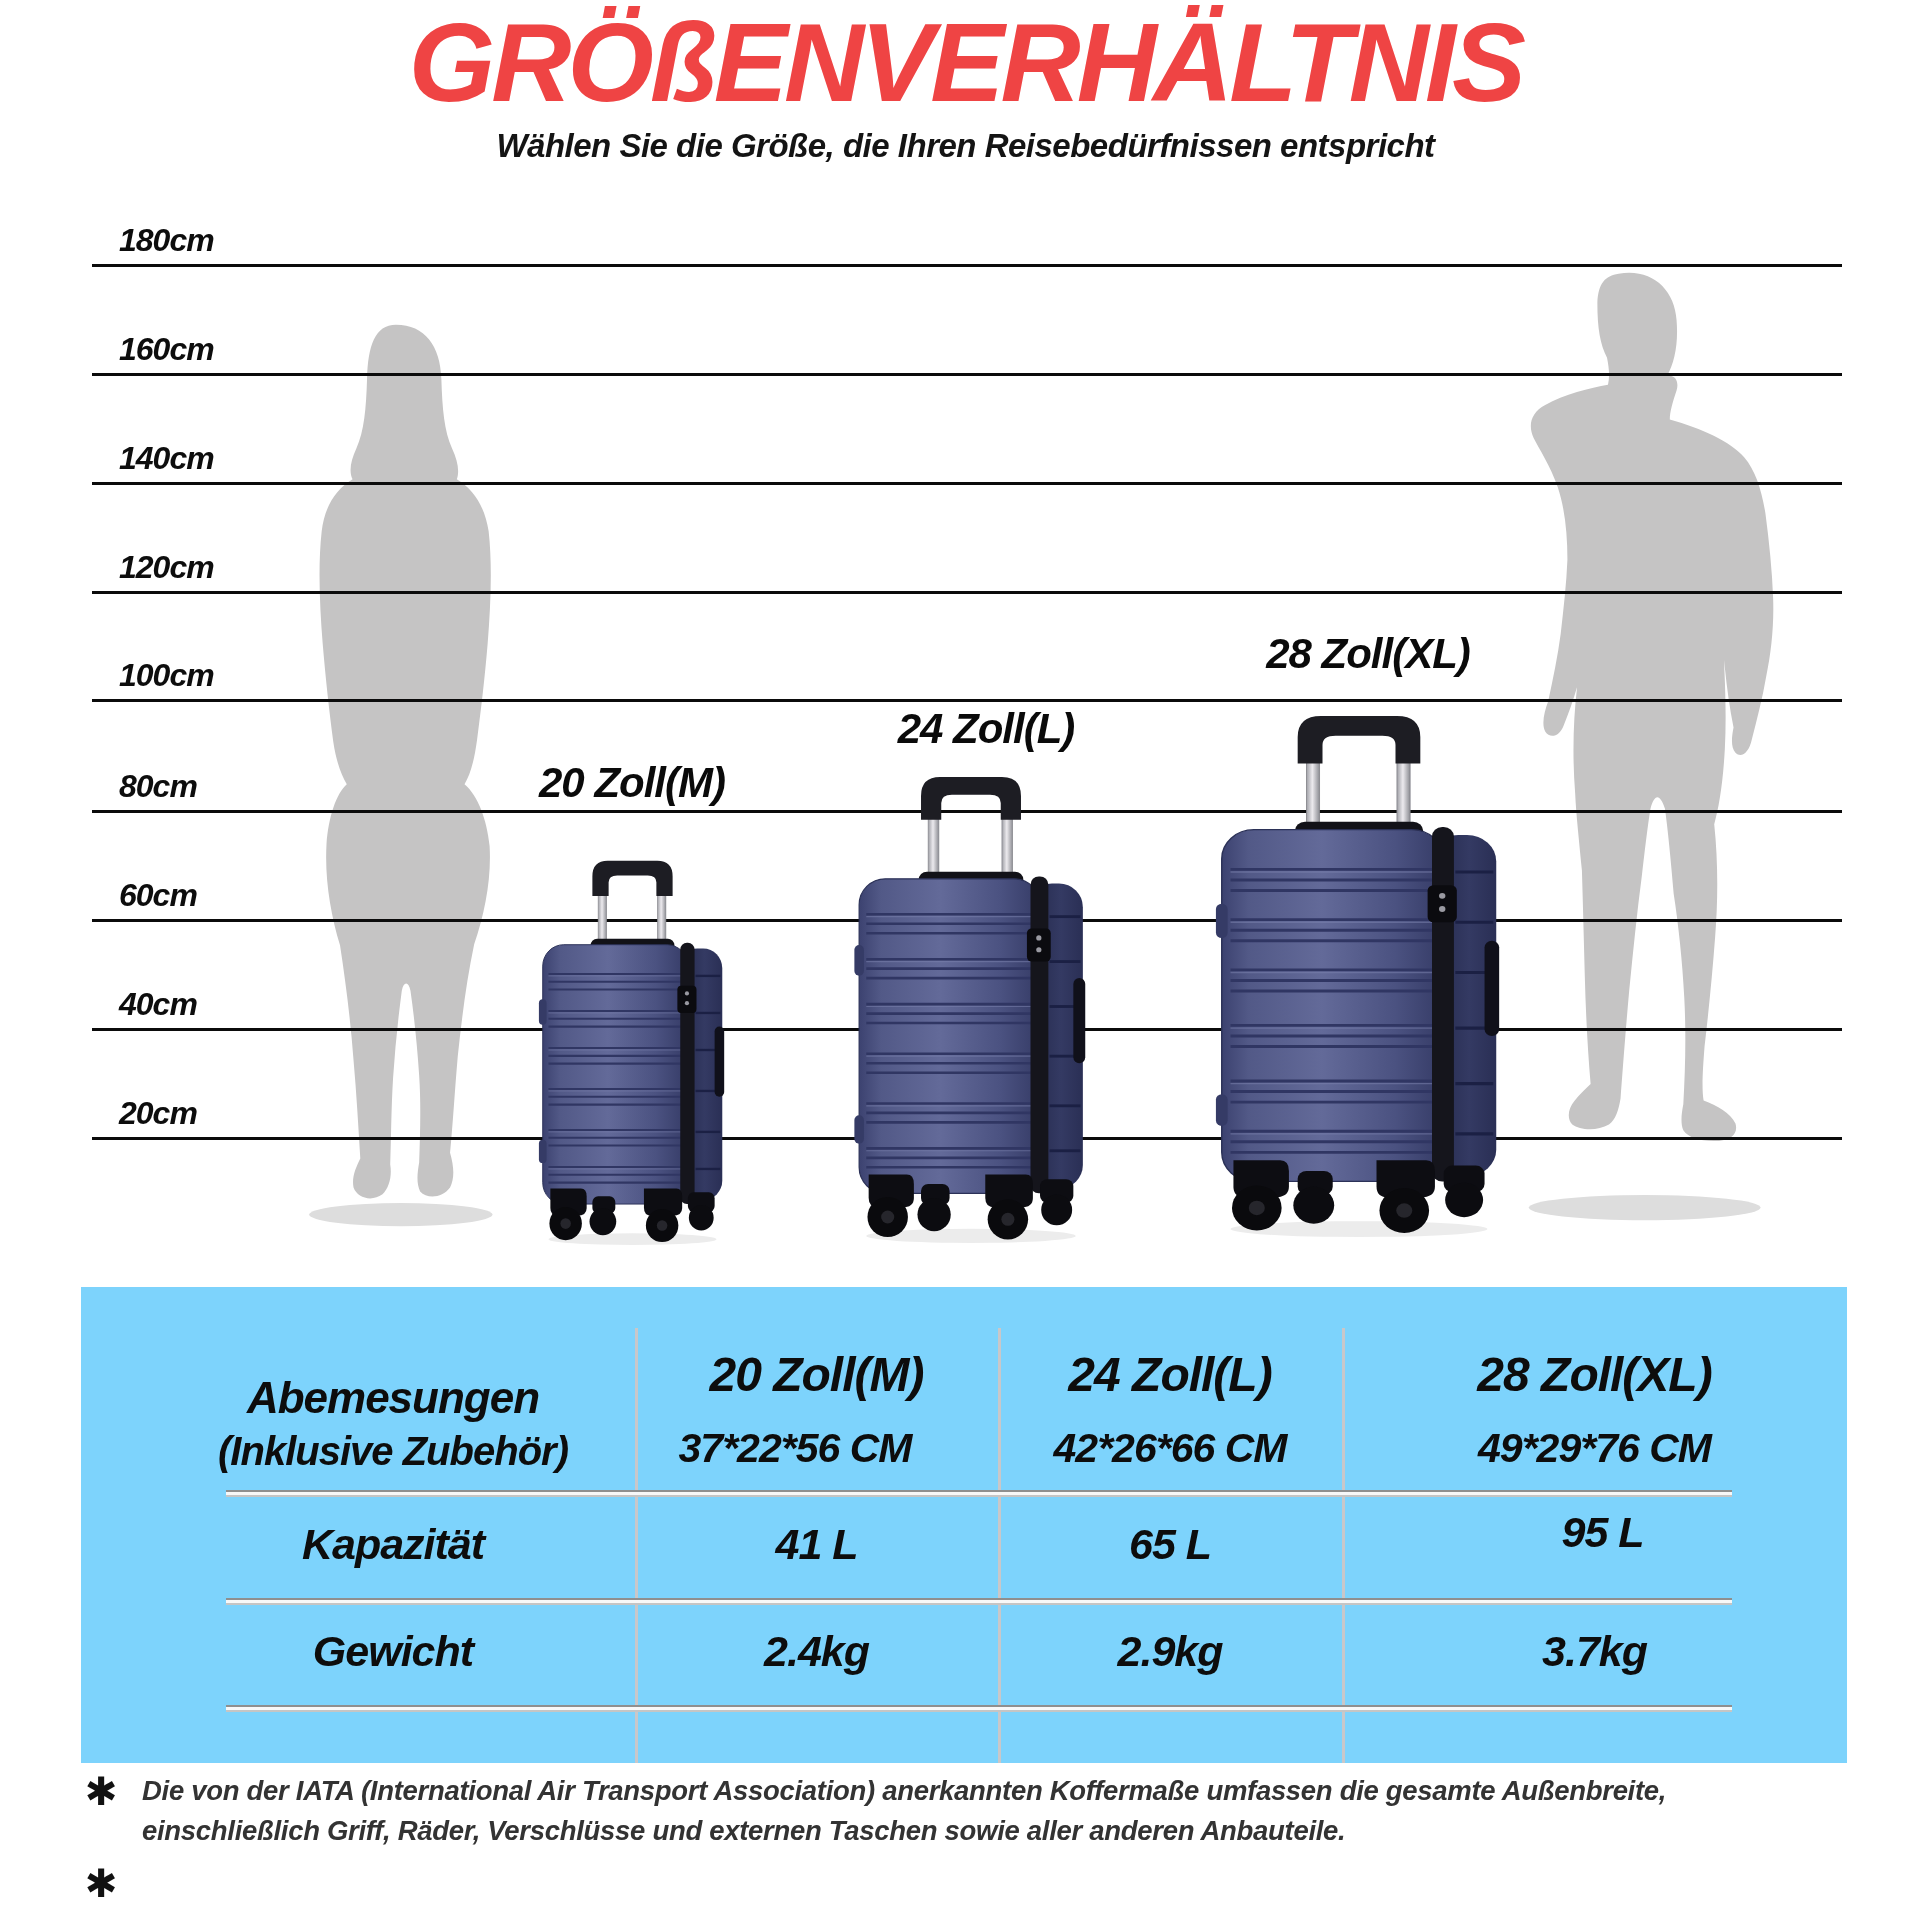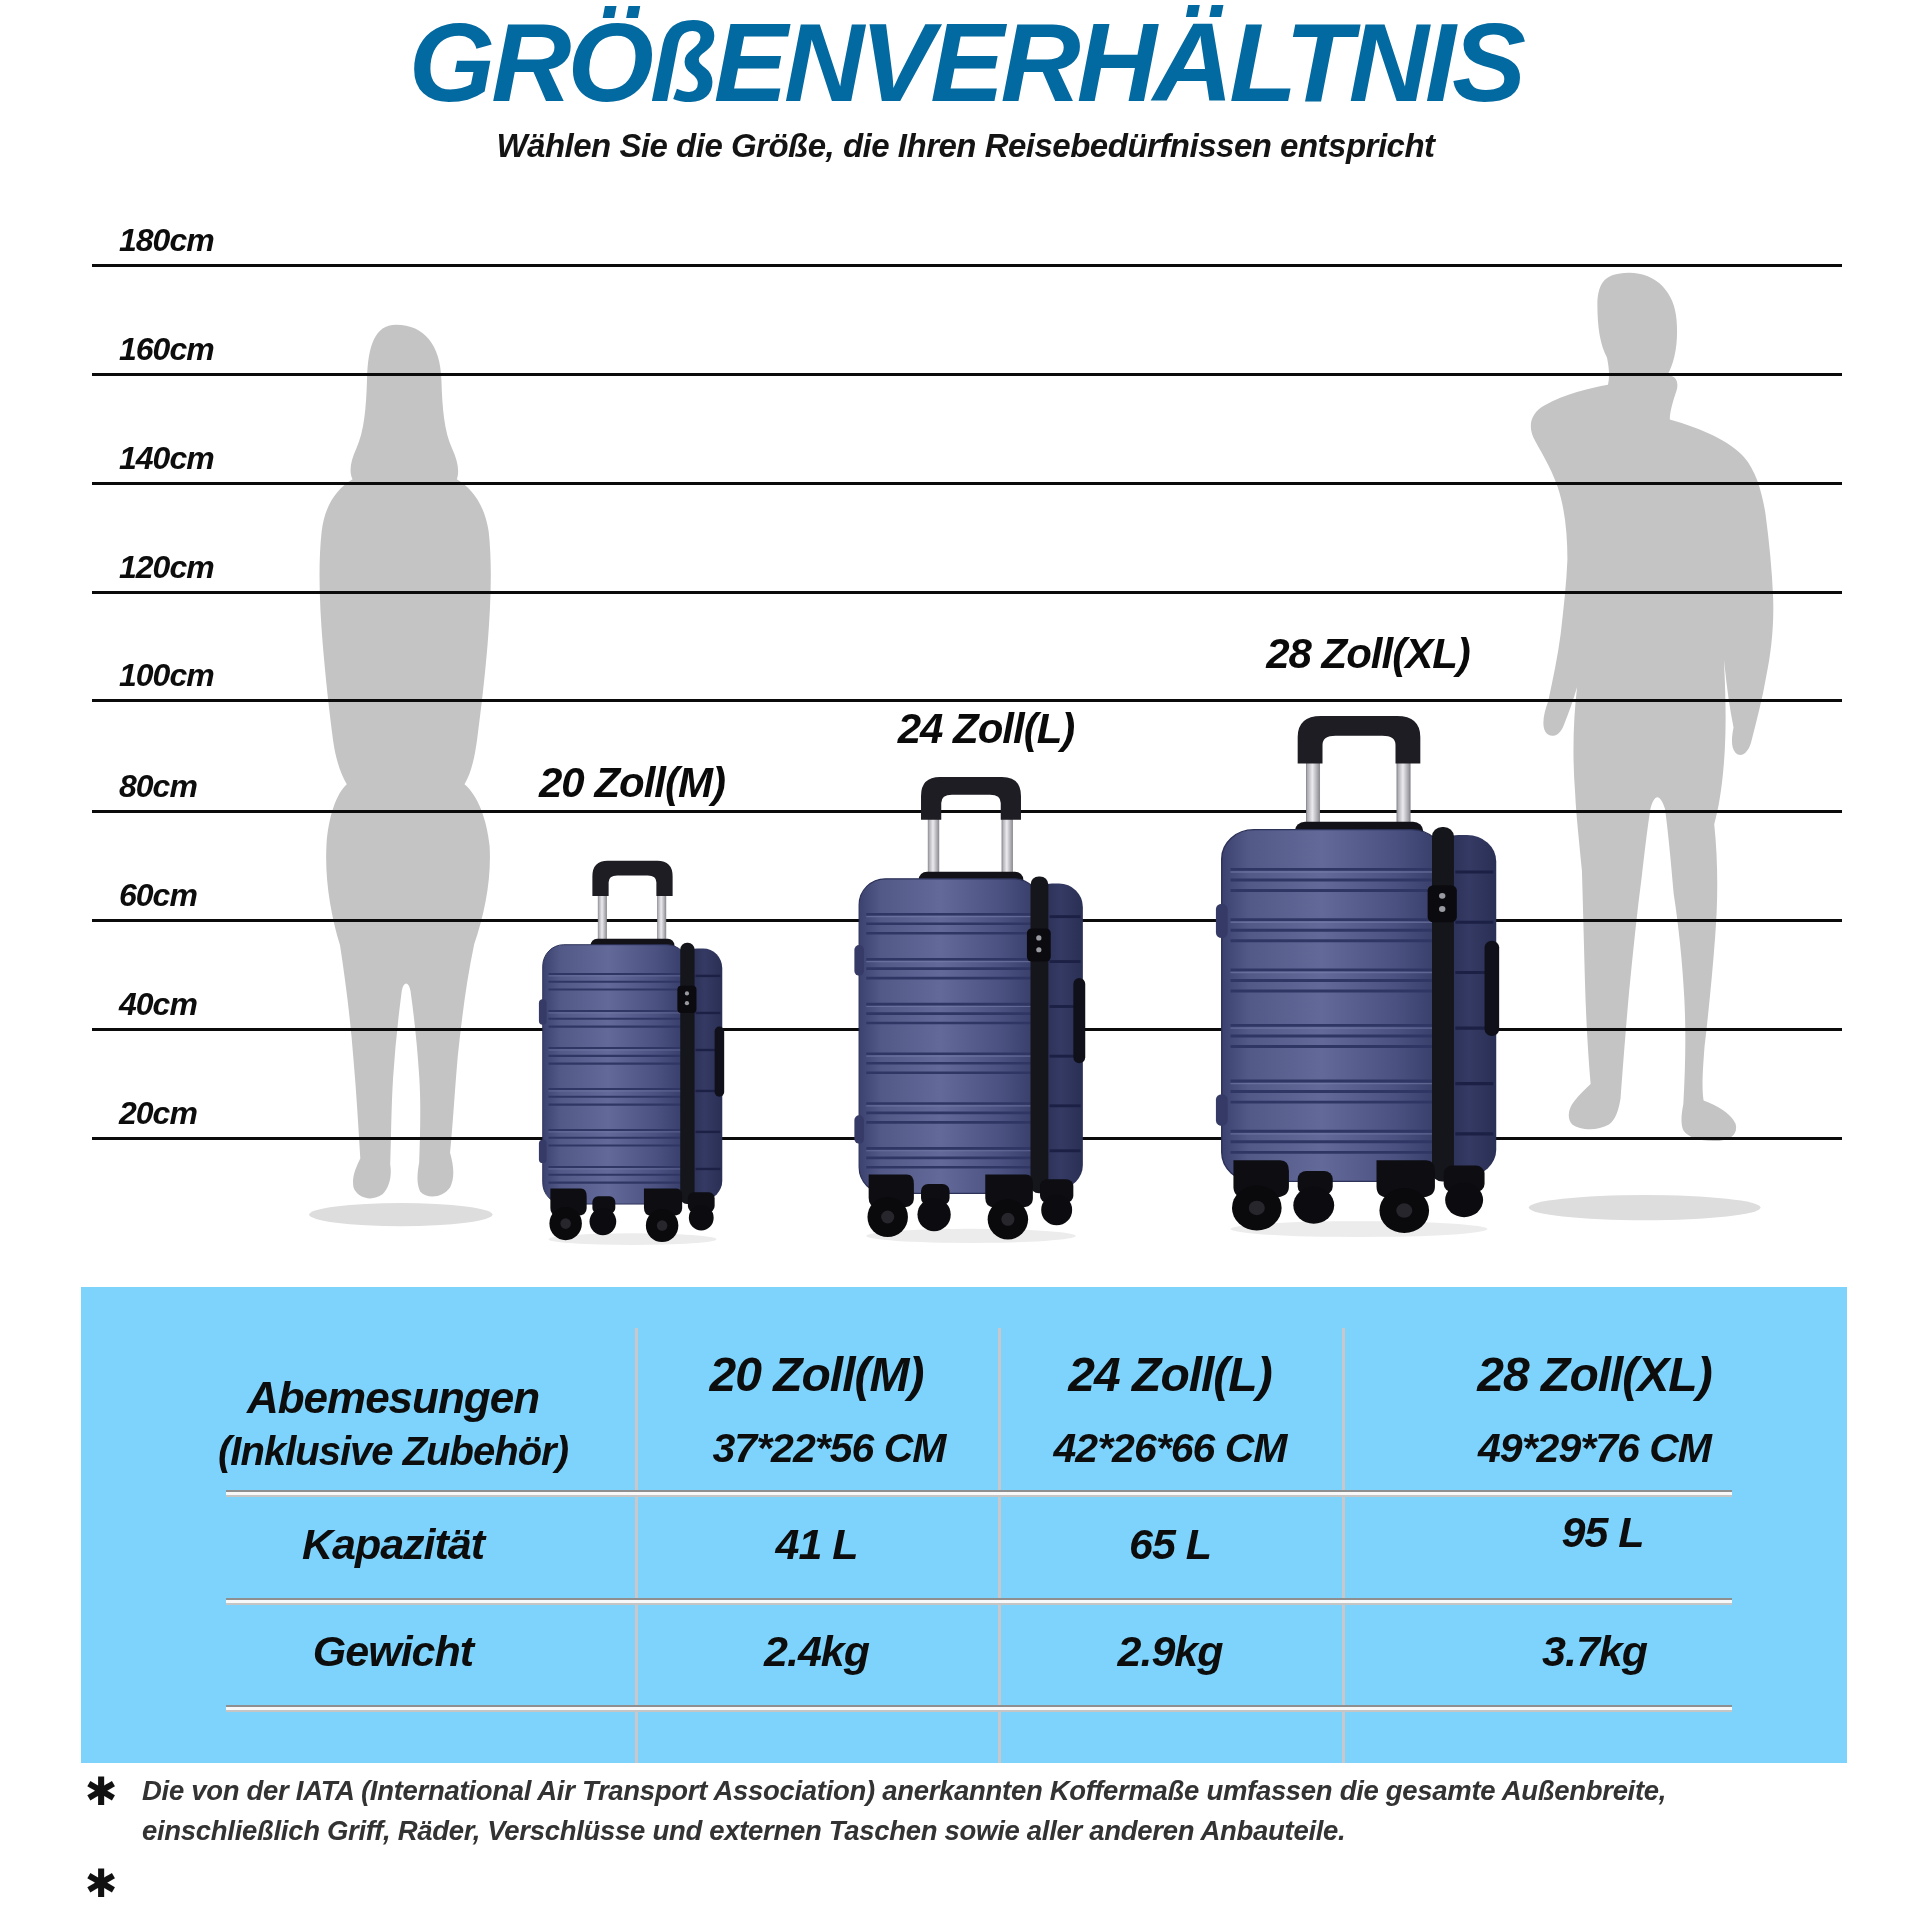--- a/index.html
+++ b/index.html
@@ -6,21 +6,21 @@
   .stage{
     position:relative; width:1931px; height:1931px; overflow:hidden;
     background:#ffffff; color:#0d0d0d;
     font-family:"Liberation Sans","DejaVu Sans",sans-serif;
     font-style:italic; font-weight:bold;
   }
   
   .title{
     position:absolute; top:7.7px; left:0; width:100%;
     text-align:center; font-size:111px; letter-spacing:-3.9px; line-height:1.0;
-    color:#0369a1; white-space:nowrap;
+    color:#ef4444; white-space:nowrap;
   }
   .subtitle{
     position:absolute; top:127px; left:0; width:100%;
     text-align:center; font-size:33px; letter-spacing:-0.5px; color:#141414;
   }
   
   .tick{position:absolute; left:92px; width:1750px; height:46px; z-index:2;}
   .tick-line{position:absolute; left:0; bottom:0; width:100%; height:2.9px; background:#0b0b0b;}
   .tick-label{position:absolute; left:27px; bottom:7.7px; font-size:32px; letter-spacing:-1px;}
   .silhouette{position:absolute; z-index:1;}
@@ -228,21 +228,21 @@
     <div class="hdiv" style="top:203px"></div>
     <div class="hdiv" style="top:311px"></div>
     <div class="hdiv" style="top:418px"></div>
 
     <div class="cell c-dimlabel" style="left:35px;top:82px;width:554px;height:58px">Abemesungen</div>
     <div class="cell c-sublabel" style="left:35px;top:140px;width:554px;height:48px">(Inklusive Zubehör)</div>
     <div class="cell c-val" style="left:35px;top:203px;width:554px;height:108px">Kapazität</div>
     <div class="cell c-val" style="left:35px;top:311px;width:554px;height:107px">Gewicht</div>
 
     <div class="cell c-size" style="left:554px;top:53px;width:363px;height:68px">20 Zoll(M)</div>
-    <div class="cell c-dims" style="left:582px;top:130px;width:332px;height:63px">37*22*56 CM</div>
+    <div class="cell c-dims" style="left:548px;top:130px;width:332px;height:63px">37*22*56 CM</div>
     <div class="cell c-val" style="left:554px;top:203px;width:363px;height:108px">41 L</div>
     <div class="cell c-val" style="left:554px;top:311px;width:363px;height:107px">2.4kg</div>
 
     <div class="cell c-size" style="left:917px;top:53px;width:344px;height:68px">24 Zoll(L)</div>
     <div class="cell c-dims" style="left:917px;top:130px;width:344px;height:63px">42*26*66 CM</div>
     <div class="cell c-val" style="left:917px;top:203px;width:344px;height:108px">65 L</div>
     <div class="cell c-val" style="left:917px;top:311px;width:344px;height:107px">2.9kg</div>
 
     <div class="cell c-size" style="left:1261px;top:53px;width:505px;height:68px">28 Zoll(XL)</div>
     <div class="cell c-dims" style="left:1261px;top:130px;width:505px;height:63px">49*29*76 CM</div>

